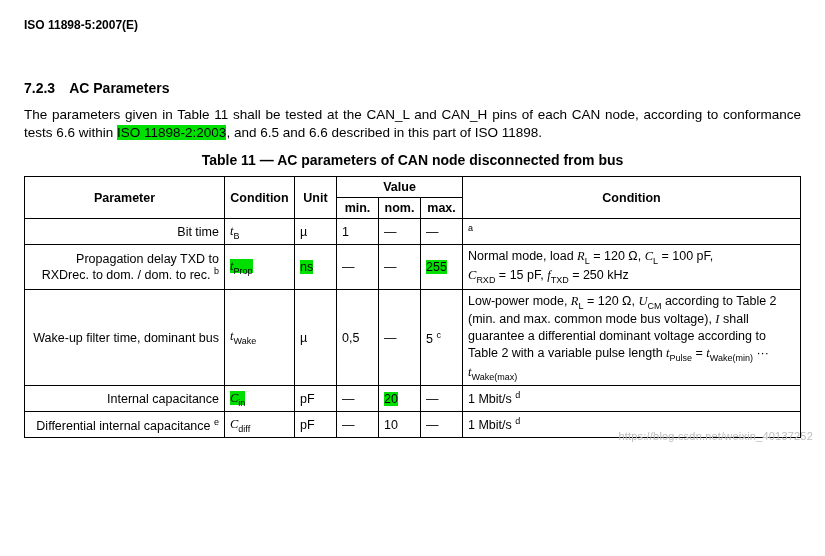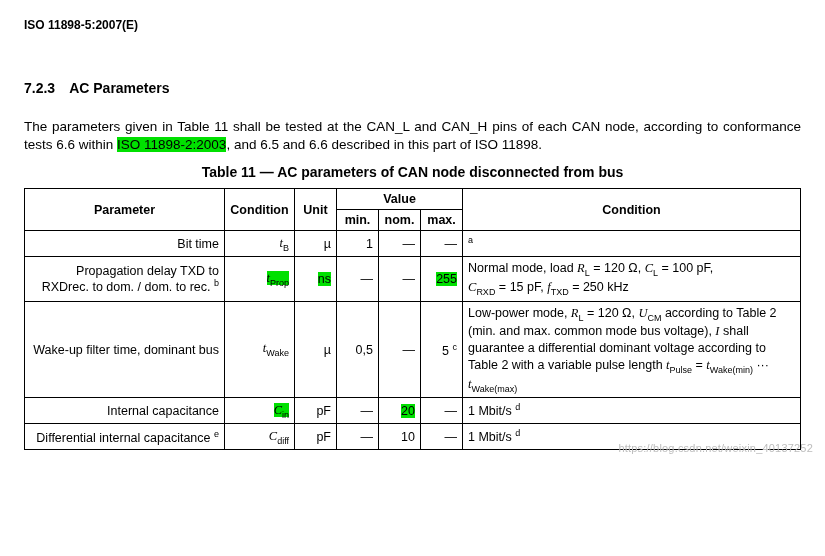--- a/index.html
+++ b/index.html
@@ -15,21 +15,21 @@
   }
   .doc-id {
     text-align: left;
     font-weight: bold;
     font-size: 12px;
     margin-bottom: 48px;
   }
   .section-heading {
     font-weight: bold;
     font-size: 14px;
-    margin-bottom: 22px;
+    margin-bottom: 10px;
   }
   .sec-num { margin-right: 14px; }
   .para {
     font-size: 13.5px;
     line-height: 1.35;
     text-align: justify;
   }
   .hl { background: #00e000; }
   .table-caption {
     text-align: center;
@@ -47,21 +47,21 @@
     padding: 3px 5px;
     font-size: 12.5px;
     vertical-align: middle;
   }
   th { font-weight: bold; text-align: center; }
   .col-param { width: 200px; text-align: left; }
   .col-not   { width: 70px;  text-align: center; }
   .col-unit  { width: 42px;  text-align: center; }
   .col-val   { width: 42px;  text-align: center; }
   .col-cond  { text-align: left; }
-  td.center { text-align: right; }
+  td.center { text-align: left; }
   td.param  { text-align: right; }
   td.cond   { text-align: left; line-height: 1.35; }
   .ital { font-style: italic; font-family: "Times New Roman", serif; }
   .sub  { font-size: 9px; vertical-align: sub; font-style: normal; font-family: Arial, sans-serif; }
   .sup  { font-size: 9px; vertical-align: super; font-style: normal; font-family: Arial, sans-serif; }
   .watermark {
     position: absolute;
     right: 12px;
     bottom: 4px;
     font-size: 11px;

